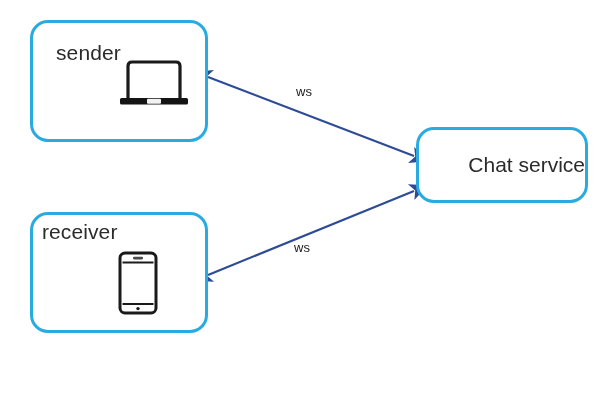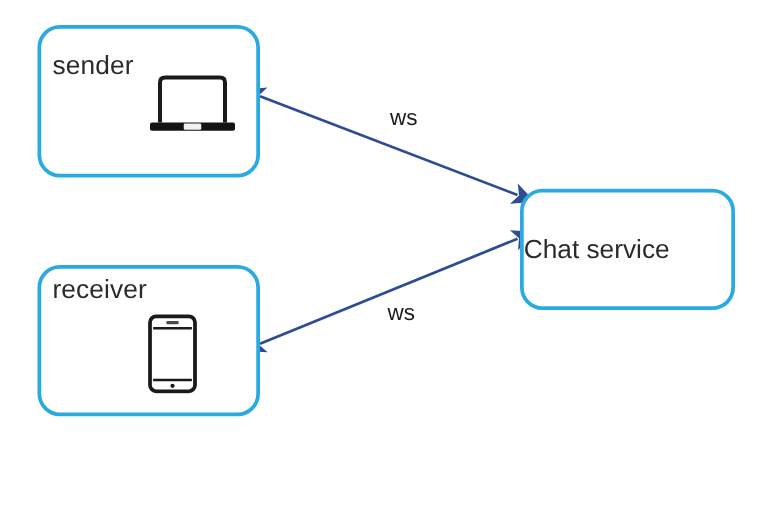--- a/index.html
+++ b/index.html
@@ -33,34 +33,33 @@
   #receiver-box {
     left: 30px;
     top: 212px;
     width: 178px;
     height: 121px;
   }
   #chat-service-box {
     left: 416px;
     top: 127px;
     width: 172px;
-    height: 97px;
+    height: 76px;
     display: flex;
     align-items: center;
-    justify-content: flex-start;
-    margin-top: 24px;
+    justify-content: flex-end;
   }
   .node-label {
     position: absolute;
     font-size: 21px;
     color: #2b2b2b;
     letter-spacing: 0.1px;
     white-space: nowrap;
   }
-  #sender-label { left: 42px; top: 41px; }
+  #sender-label { left: 56px; top: 41px; }
   #receiver-label { left: 42px; top: 220px; }
   #chat-service-label {
     position: static;
     font-size: 21px;
     color: #2b2b2b;
     white-space: nowrap;
   }
   .device-icon {
     position: absolute;
   }
@@ -69,24 +68,23 @@
   #arrows-layer {
     position: absolute;
     left: 0;
     top: 0;
     width: 609px;
     height: 407px;
     pointer-events: none;
   }
   .edge-label {
     position: absolute;
-    font-size: 18px;
+    font-size: 13px;
     color: #1c1c1c;
     white-space: nowrap;
-    margin-left: 16px;
   }
   #ws-label-top { left: 296px; top: 84px; }
   #ws-label-bottom { left: 294px; top: 240px; }
   #figure-caption {
     position: absolute;
     left: 0;
     top: 363px;
     width: 609px;
     text-align: center;
     font-size: 21px;

